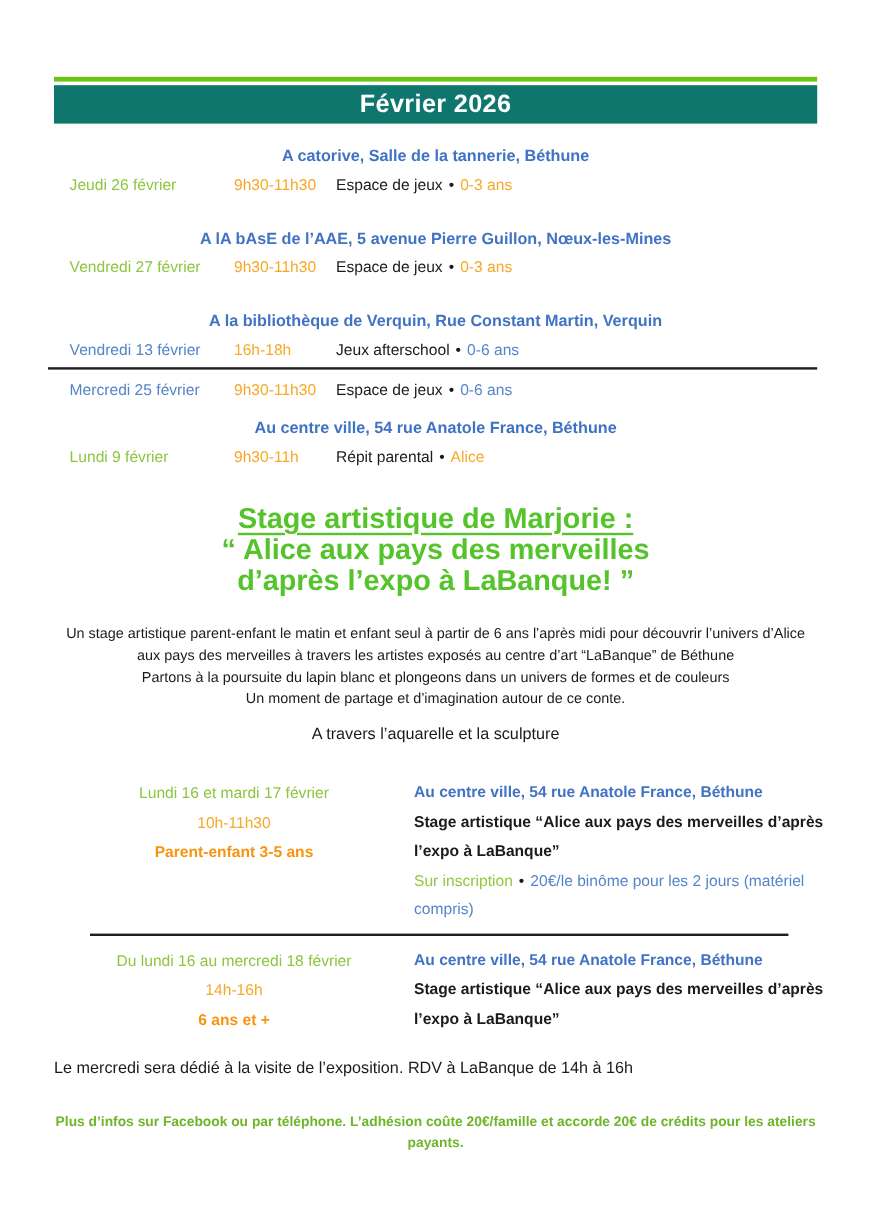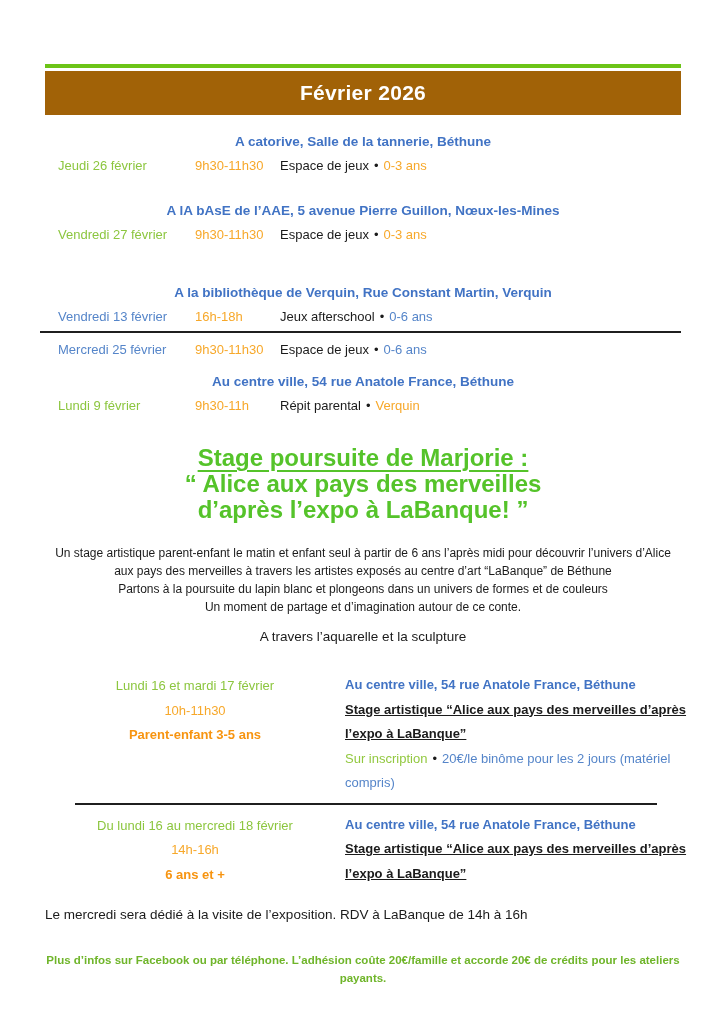--- a/index.html
+++ b/index.html
@@ -6,32 +6,32 @@
   html,body { background:#ffffff; }
   body {
     width:725px; height:1024px; overflow:hidden; position:relative;
     font-family:"Liberation Sans", sans-serif; color:#1b1b1b;
   }
   .page { padding:0 44px 0 45px; }
 
   
   .top-rule { margin-top:64px; height:4px; background:#6CC417; }
   .banner {
-    margin-top:3px; height:44px; background:#a16207;
+    margin-top:3px; height:32px; background:#0f766e;
     display:flex; align-items:center; justify-content:center;
   }
   .banner .title { color:#ffffff; font-size:21px; font-weight:bold; letter-spacing:.3px; }
 
   
   .sec-header {
     text-align:center; color:#4173C4; font-weight:bold; font-size:13.5px;
   }
   .sec1 { margin-top:19px; }
   .sec2 { margin-top:29px; }
-  .sec3 { margin-top:42px; }
+  .sec3 { margin-top:29px; }
   .sec4 { margin-top:16px; }
   .row {
     display:grid; grid-template-columns:137px 85px 1fr;
     padding-left:13px; font-size:13px; margin-top:8px; line-height:17px;
   }
   .green-date { color:#8CC63F; }
   .blue-date  { color:#5585C9; }
   .orange     { color:#F7A82A; }
   .blue-age   { color:#5585C9; }
   .activity   { color:#1b1b1b; }
@@ -48,21 +48,21 @@
 
   
   .sblock {
     margin-top:29px; display:grid; grid-template-columns:240px 346px;
     column-gap:30px; padding-left:30px; font-size:13px;
   }
   .sleft { text-align:center; line-height:24.5px; padding-top:1px; }
   .sleft .aud { font-weight:bold; color:#F79410; }
   .sright { line-height:24.5px; }
   .loc { color:#4173C4; font-weight:bold; }
-  .stitle { font-weight:bold; color:#1b1b1b;text-decoration:underline; }
+  .stitle { font-weight:bold; color:#1b1b1b; }
   .reg-label { color:#92C83F; }
   .price { color:#5585C9; white-space:pre-line; }
   .block-divider { border-top:2px solid #1f1f1f; margin:7px 0 0 30px; width:582px; }
 
   .mercredi-note { margin-top:20px; text-align:left; font-size:13.5px; }
 
   
   .footer-note { margin-top:29px; text-align:center; color:#6FB52A; font-weight:bold;
                  font-size:11.5px; line-height:18px; }
 </style>
@@ -117,27 +117,27 @@
       </span>
     </div>
   </div>
 
   <div class="sec4">
     <div class="sec-header">Au centre ville, 54 rue Anatole France, Béthune</div>
     <div class="row">
       <span class="green-date">Lundi 9 février</span>
       <span class="orange">9h30-11h</span>
       <span>
-        <span class="activity">Répit parental</span><span class="sep">•</span><span class="orange">Verquin</span>
+        <span class="activity">Répit parental</span><span class="sep">•</span><span class="orange">Alice</span>
       </span>
     </div>
   </div>
 
   <div class="stage-title">
-    <div class="u">Stage poursuite de Marjorie :</div>
+    <div class="u">Stage artistique de Marjorie :</div>
     <div>“ Alice aux pays des merveilles</div>
     <div>d’après l’expo à LaBanque! ”</div>
   </div>
 
   <div class="intro">
     <div>Un stage artistique parent-enfant le matin et enfant seul à partir de 6 ans l’après midi pour découvrir l’univers d’Alice aux pays des merveilles à travers les artistes exposés au centre d’art “LaBanque” de Béthune</div>
     <div>Partons à la poursuite du lapin blanc et plongeons dans un univers de formes et de couleurs</div>
     <div>Un moment de partage et d’imagination autour de ce conte.</div>
   </div>
 

